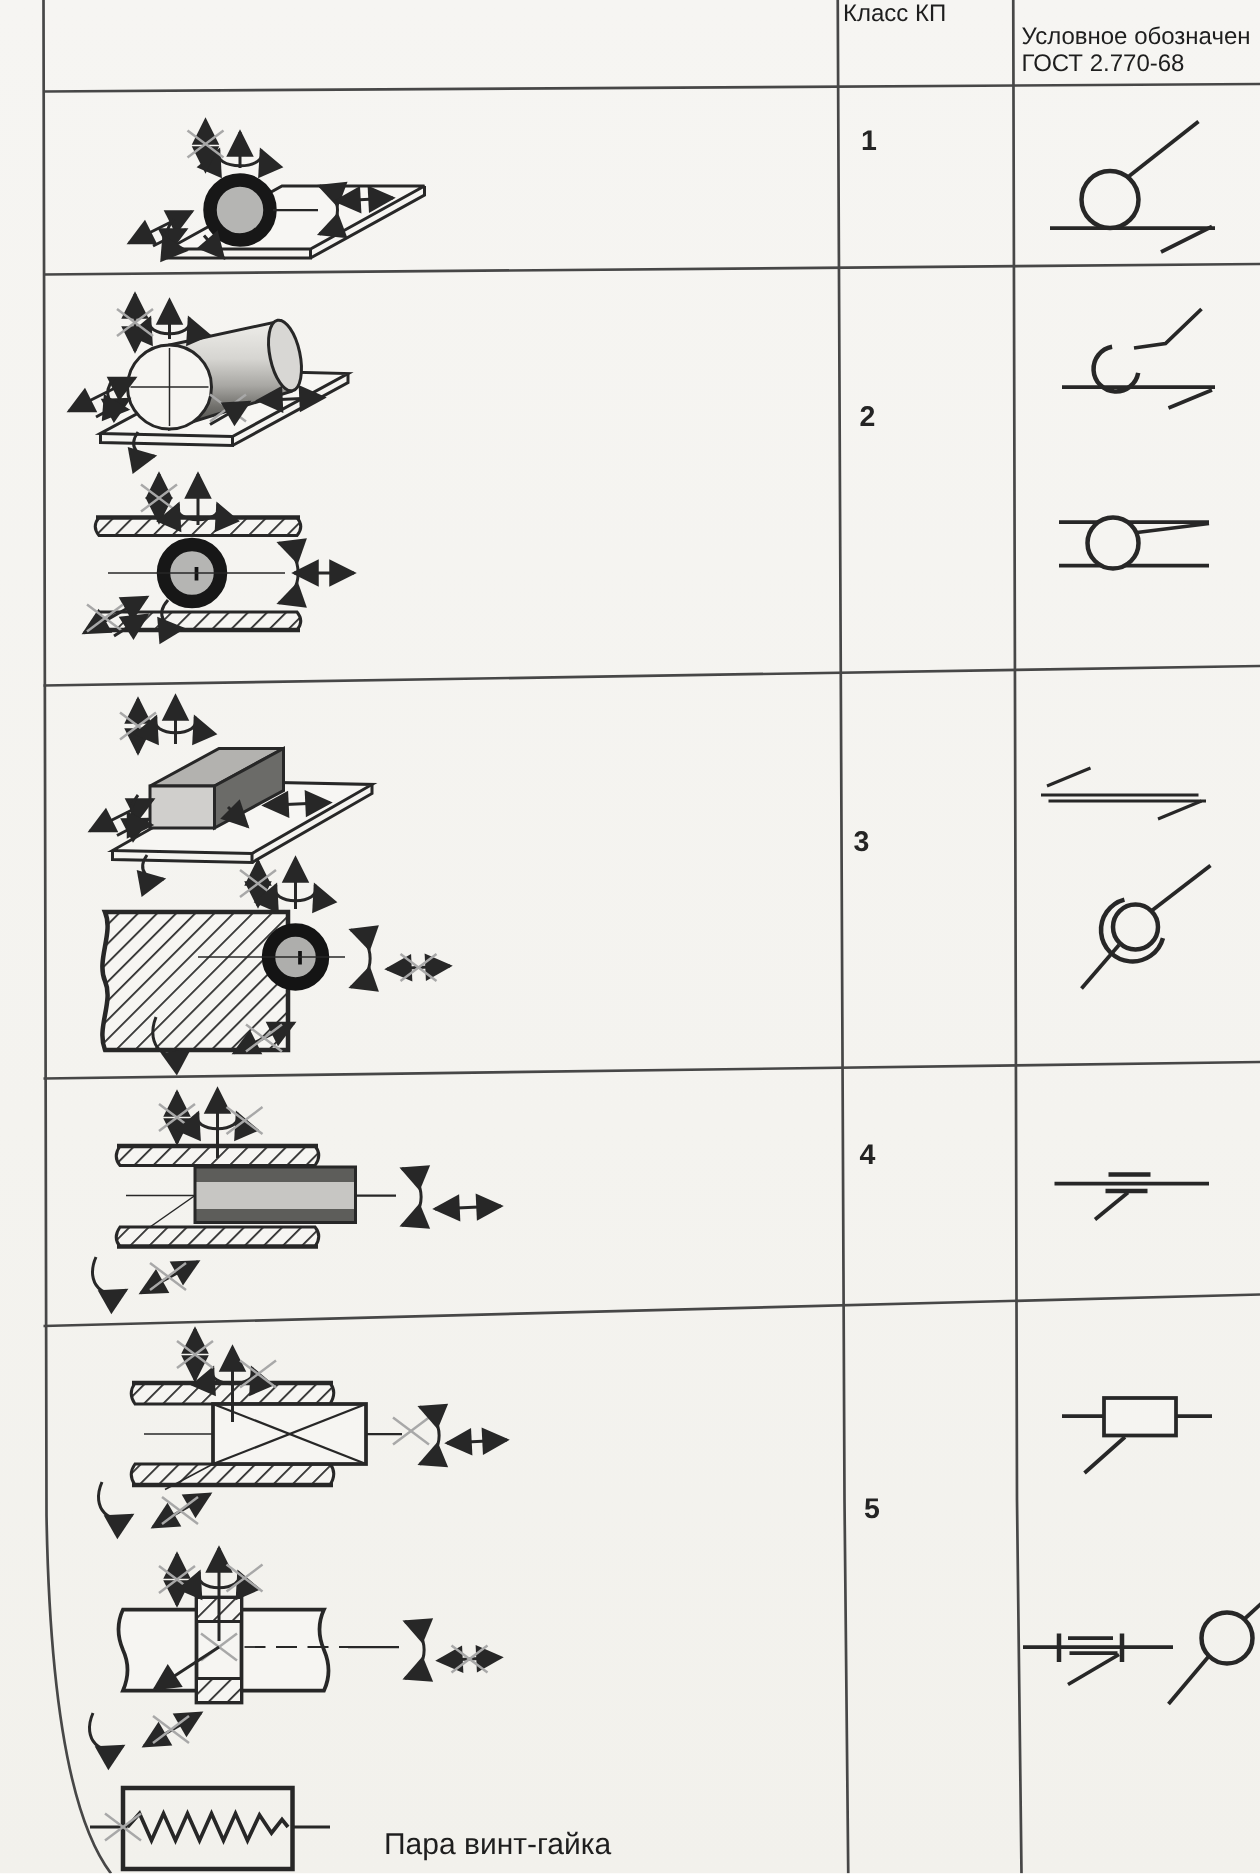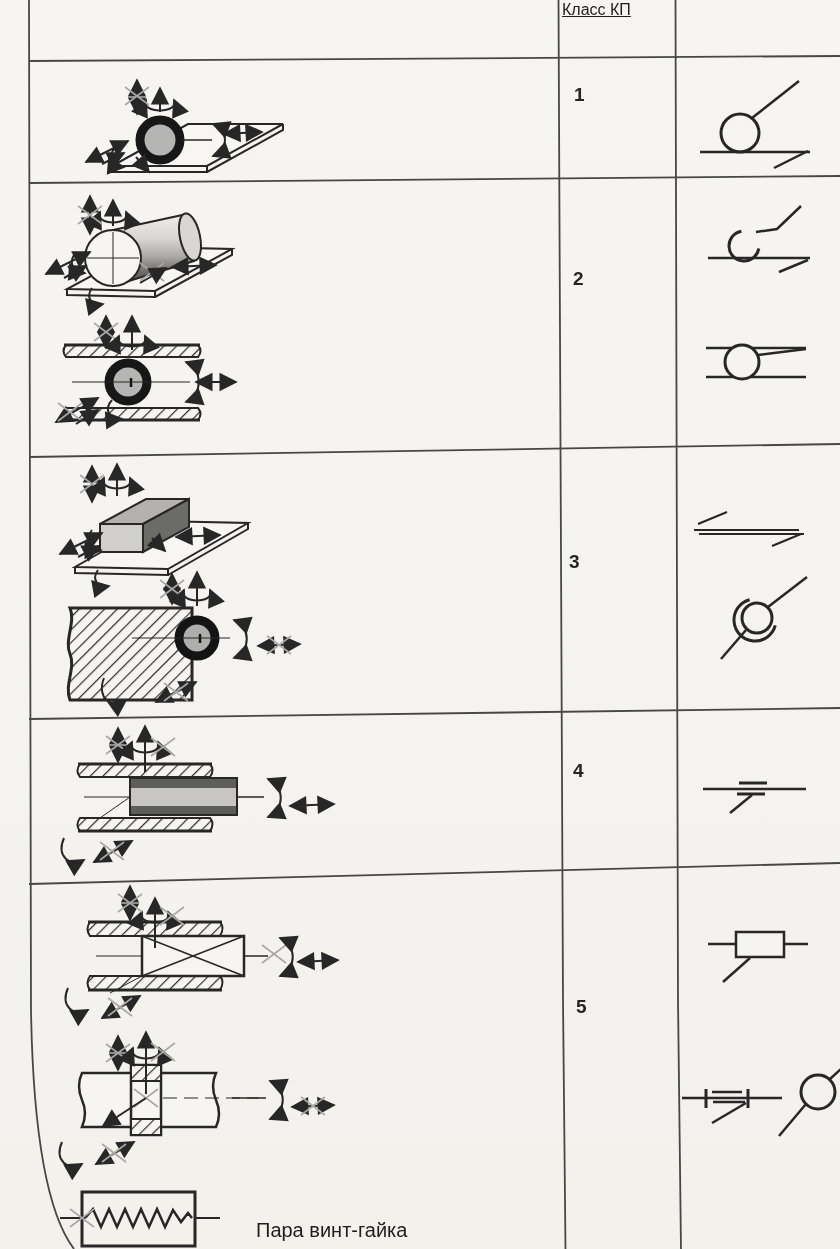--- a/index.html
+++ b/index.html
@@ -1,21 +1,21 @@
 <!DOCTYPE html>
 <html><head>
 <meta charset="utf-8">
 <style>
   html,body{margin:0;padding:0;}
   .page{position:relative;width:840px;height:1249px;overflow:hidden;
         background:linear-gradient(180deg,#f6f5f2 0%,#f4f3ef 60%,#f2f1ec 100%);
         font-family:"Liberation Sans", sans-serif;color:#202020;}
   .page svg{position:absolute;left:0;top:0;}
   .t{position:absolute;white-space:nowrap;}
-  .hdr{font-size:16px;line-height:18px;color:#1e1e1e;text-decoration:underline;}
+  .hdr{font-size:16px;line-height:18px;color:#1e1e1e;}
   .num{font-size:19px;font-weight:600;color:#242424;}
   .cap{font-size:20px;color:#1e1e1e;margin-top:32px;}
 </style>
 </head>
 <body>
 
 <div class="page">
 
 <svg width="840" height="1249" viewBox="0 0 840 1249">
   <defs>
@@ -283,20 +283,24 @@
 
   <g stroke="#272727" stroke-width="2.5" fill="none">
     <circle cx="818" cy="1092" r="17" stroke-width="3"></circle>
     <line x1="830" y1="1079" x2="842" y2="1068"></line>
     <line x1="806" y1="1104" x2="779" y2="1136"></line>
   </g>
 </svg>
 
   <div class="t hdr" style="left:562px;top:1px">Класс КП</div>
 
+  <div class="t hdr" style="left:681px;top:16px">
+    <div>Условное обозначен</div>
+    <div>ГОСТ 2.770-68</div>
+  </div>
 
   <div class="t num" style="left:574px;top:84px">1</div>
   <div class="t num" style="left:573px;top:268px">2</div>
   <div class="t num" style="left:569px;top:551px">3</div>
   <div class="t num" style="left:573px;top:760px">4</div>
   <div class="t num" style="left:576px;top:996px">5</div>
 
   <div class="t cap" style="left:256px;top:1187px">Пара винт-гайка</div>
 </div>
 

